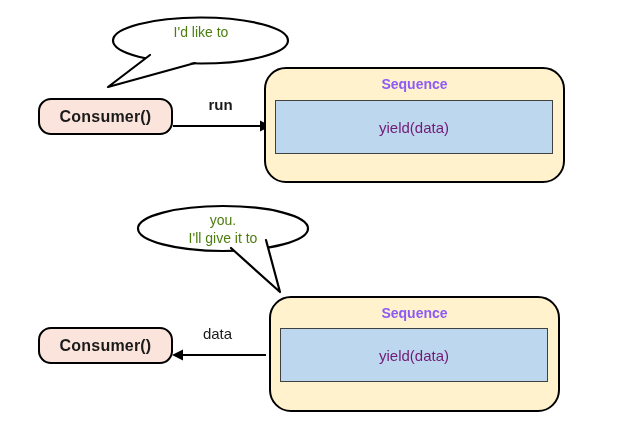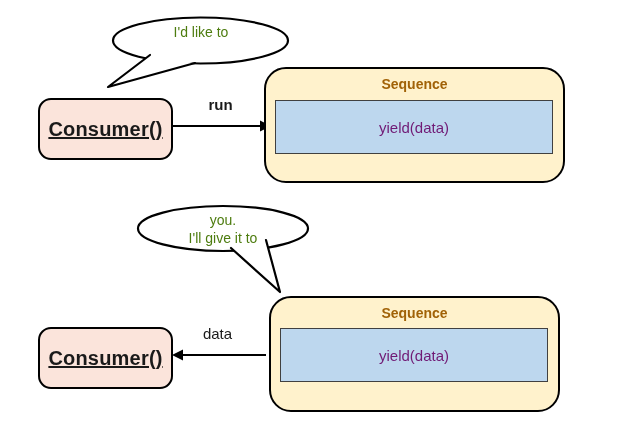--- a/index.html
+++ b/index.html
@@ -15,51 +15,50 @@
     overflow: hidden;
     color: #1a1a1a;
   }
   .abs { position: absolute; }
 
   
   .consumer-box {
     position: absolute;
     left: 38px;
     width: 135px;
-    height: 62px;
+    height: 37px;
     background: #fbe4db;
     border: 2.5px solid #000000;
     border-radius: 13px;
     display: flex;
     align-items: center;
     justify-content: center;
     font-weight: bold;
-    font-size: 20px;
+    font-size: 16px;
     box-sizing: border-box;
     letter-spacing: 0.2px;
-    text-decoration: underline;
   }
 
   
   .sequence-box {
     position: absolute;
     background: #fff2cc;
     border: 2.5px solid #000000;
     border-radius: 22px;
     box-sizing: border-box;
   }
   .sequence-title {
     position: absolute;
     top: 7px;
     left: 0;
     right: 0;
     text-align: center;
     font-weight: bold;
     font-size: 14px;
-    color: #a16207;
+    color: #8b5cf6;
   }
   .yield-box {
     position: absolute;
     left: 9px;
     right: 10px;
     top: 29px;
     height: 54px;
     background: #bdd7ee;
     border: 1.5px solid #404040;
     box-sizing: border-box;

